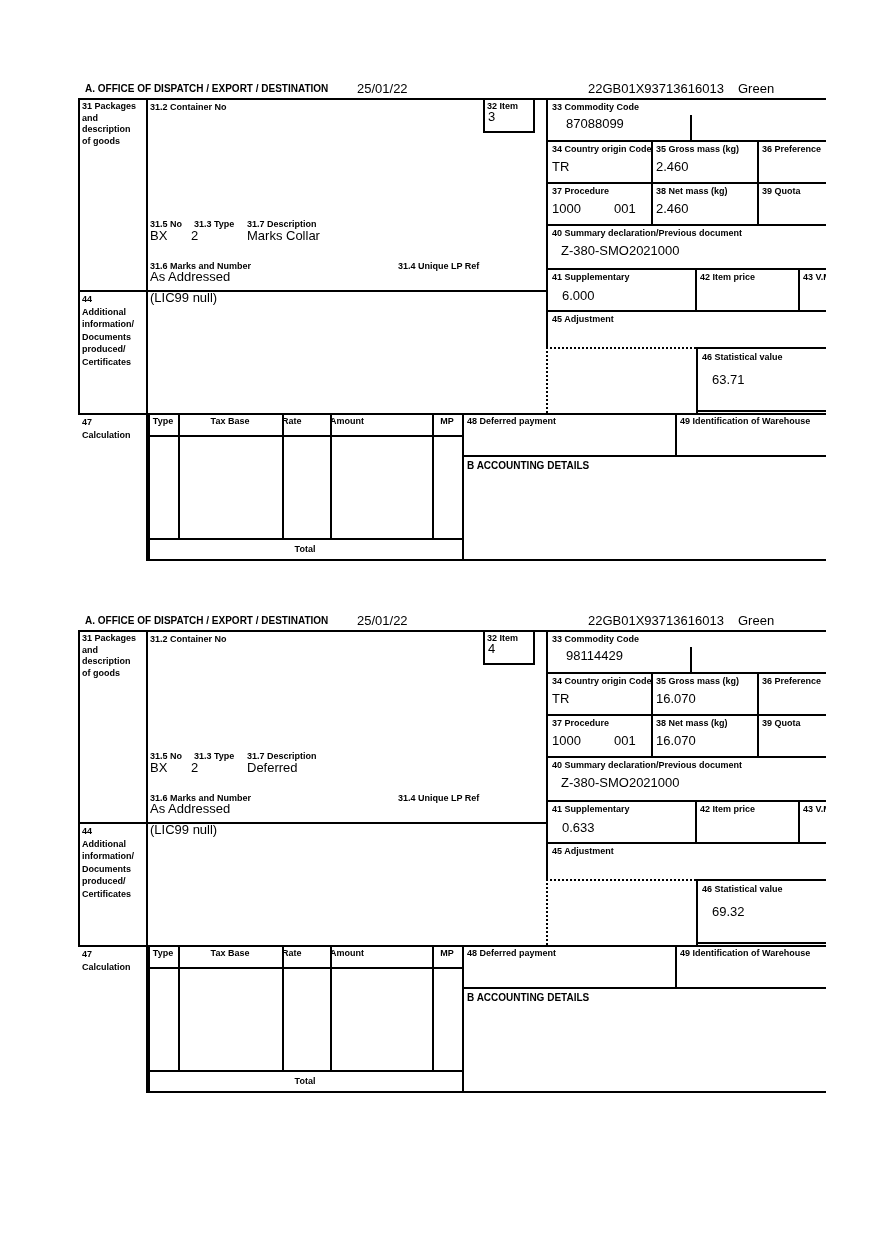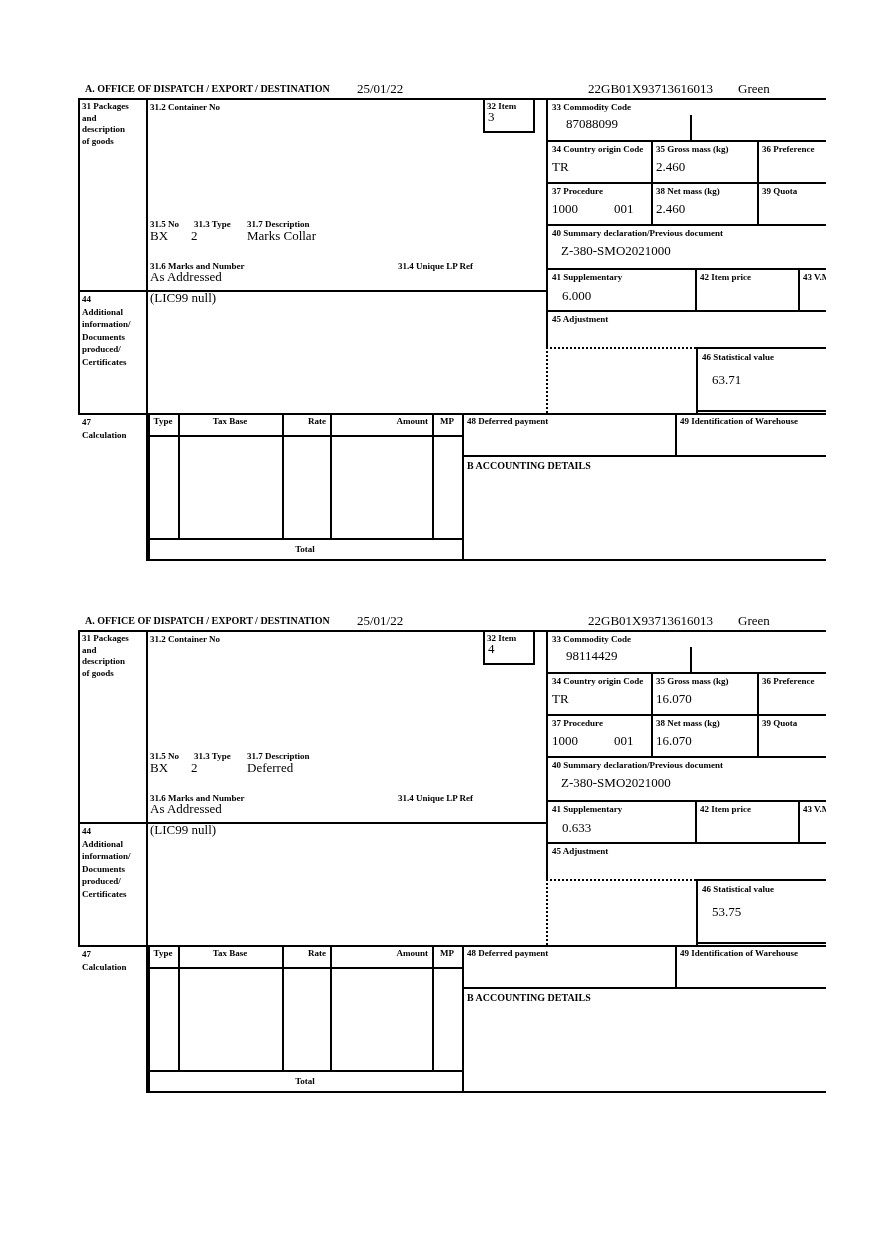--- a/index.html
+++ b/index.html
@@ -1,27 +1,27 @@
 <!DOCTYPE html>
 <html><head>
 <meta charset="utf-8">
 <style>
   html,body{margin:0;padding:0;background:#fff;}
   .page{position:relative;width:826px;height:1250px;background:#ffffff;color:#000;
-        font-family:Liberation Serif, serif;overflow:hidden;}
+        font-family:Liberation Sans, sans-serif;overflow:hidden;}
   .blk{position:absolute;left:78px;width:786px;height:482px;}
   .l{position:absolute;font-size:9px;font-weight:bold;white-space:nowrap;line-height:10px;}
   .v{position:absolute;font-size:13px;white-space:nowrap;line-height:14px;}
   .ml{position:absolute;font-size:9px;font-weight:bold;line-height:11.5px;}
   .hl{position:absolute;height:2px;background:#000;}
   .vl{position:absolute;width:2px;background:#000;}
   .dh{position:absolute;border-top:2px dotted #000;height:0;}
   .dv{position:absolute;border-left:2px dotted #000;width:0;}
   .ctr{text-align:center;}
-  .rt{text-align:right;}
+  .rt{text-align:left;}
   .hdr{position:absolute;font-size:10px;font-weight:bold;white-space:nowrap;}
   .hv{position:absolute;font-size:13px;white-space:nowrap;}
   .acct{font-size:10px;}
 </style>
 </head>
 <body>
 
 <div class="page">
 
   <div class="blk" style="top:80px;">
@@ -224,21 +224,21 @@
     <div class="v" style="left:578px;top:122px;">16.070</div>
     <div class="l" style="left:684px;top:106px;">39 Quota</div>
     <div class="l" style="left:474px;top:148px;">40 Summary declaration/Previous document</div>
     <div class="v" style="left:483px;top:164px;">Z-380-SMO2021000</div>
     <div class="l" style="left:474px;top:192px;">41 Supplementary</div>
     <div class="v" style="left:484px;top:209px;">0.633</div>
     <div class="l" style="left:622px;top:192px;">42 Item price</div>
     <div class="l" style="left:725px;top:192px;">43 V.M. Code</div>
     <div class="l" style="left:474px;top:234px;">45 Adjustment</div>
     <div class="l" style="left:624px;top:272px;">46 Statistical value</div>
-    <div class="v" style="left:634px;top:293px;">53.75</div>
+    <div class="v" style="left:634px;top:293px;">69.32</div>
 
     <div class="l ctr" style="left:70px;top:336px;width:30px;">Type</div>
     <div class="l ctr" style="left:100px;top:336px;width:104px;">Tax Base</div>
     <div class="l rt" style="left:204px;top:336px;width:44px;">Rate</div>
     <div class="l rt" style="left:252px;top:336px;width:98px;">Amount</div>
     <div class="l ctr" style="left:354px;top:336px;width:30px;">MP</div>
     <div class="l" style="left:389px;top:336px;">48 Deferred payment</div>
     <div class="l" style="left:602px;top:336px;">49 Identification of Warehouse</div>
     <div class="l acct" style="left:389px;top:381px;">B ACCOUNTING DETAILS</div>
     <div class="l ctr" style="left:70px;top:464px;width:314px;">Total</div>

